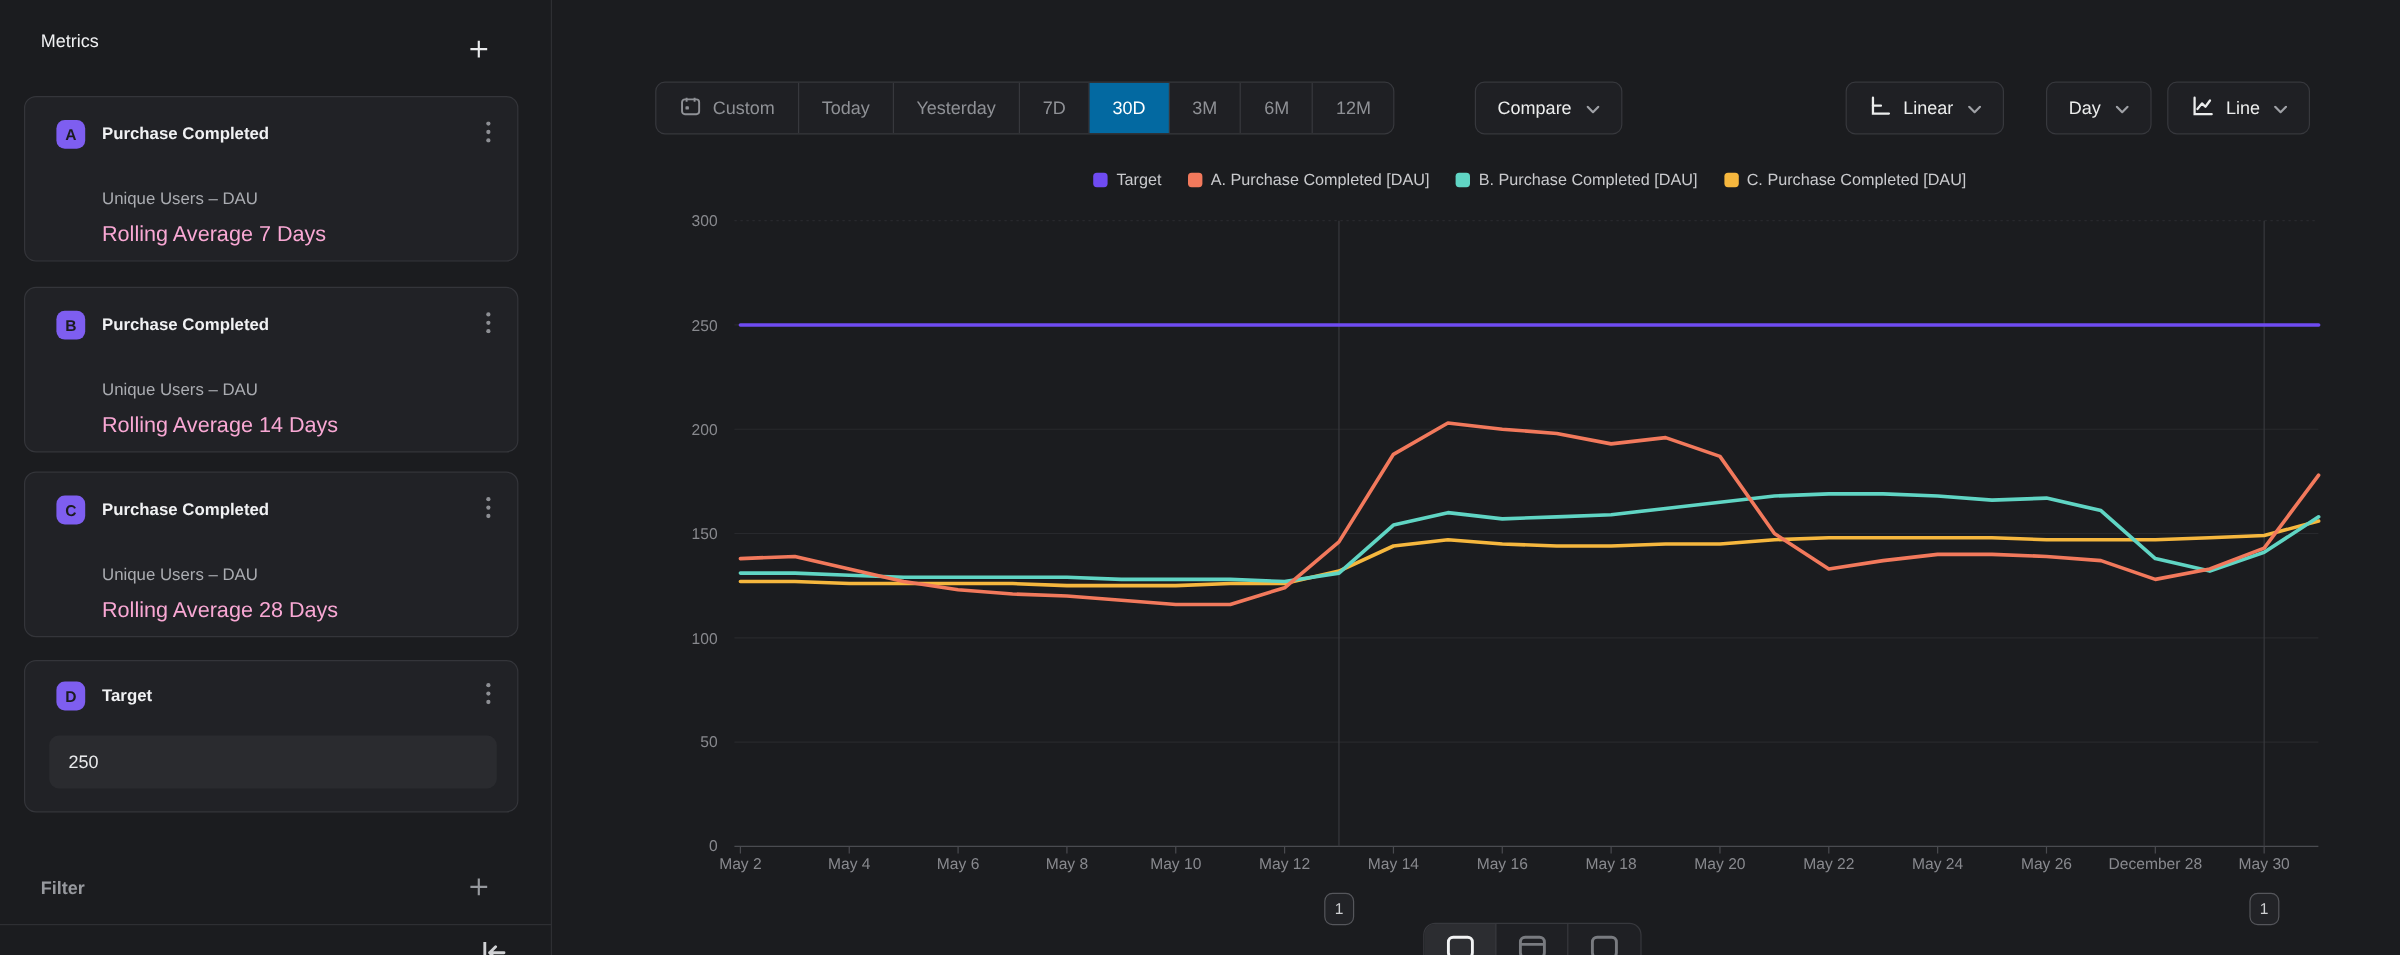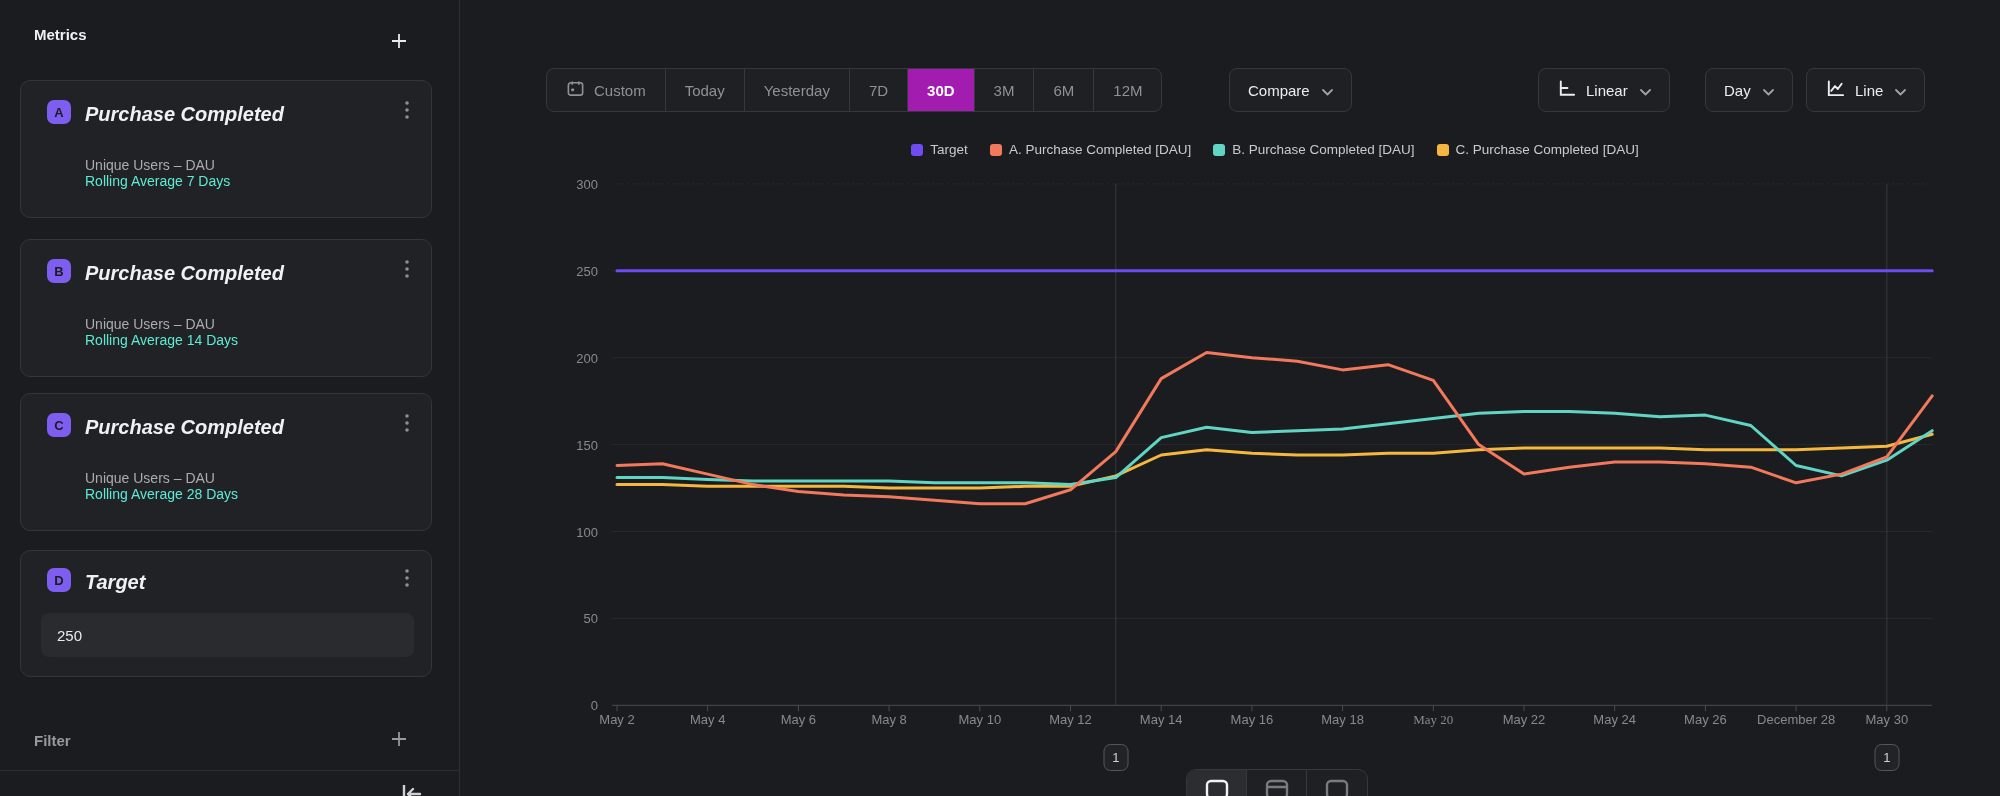--- a/index.html
+++ b/index.html
@@ -5,36 +5,36 @@
   * { margin:0; padding:0; box-sizing:border-box; }
   html,body { width:2000px; height:796px; overflow:hidden; }
   body {
     background:#1b1c1f;
     font-family:"Liberation Sans", sans-serif;
     color:#eceded;
     position:relative;
   }
   
   .sidebar { position:absolute; left:0; top:0; width:460px; height:796px; border-right:1px solid #2e2f33; }
-  .sidebar-header { position:absolute; left:34px; top:26px; font-size:15px; font-weight:700; color:#f0f1f3; }
+  .sidebar-header { position:absolute; left:34px; top:26px; font-size:15px; font-weight:400; color:#f0f1f3; }
   .icon-btn { position:absolute; width:26px; height:26px; display:flex; align-items:center; justify-content:center; cursor:pointer; border-radius:6px; }
   .metric-card { position:absolute; left:20px; width:412px; background:#212226; border:1px solid #34353a; border-radius:10px; }
   .badge { position:absolute; left:26px; top:19px; width:24px; height:24px; border-radius:7px; background:#7e5ef0; color:#1b1c1f; font-size:13px; font-weight:700; display:flex; align-items:center; justify-content:center; }
-  .card-title { position:absolute; left:64px; top:22px; font-size:20px; font-weight:700; color:#f0f1f3;font-style:italic; }
+  .card-title { position:absolute; left:64px; top:22px; font-size:14px; font-weight:700; color:#f0f1f3; }
   .kebab { position:absolute; right:12px; top:18px; width:24px; height:26px; display:flex; align-items:center; justify-content:center; cursor:pointer; }
   .card-row1 { position:absolute; left:64px; top:76px; font-size:14px; color:#aaacb1; }
-  .card-row2 { position:absolute; left:64px; top:92px; font-size:14px; color:#5eead4; }
+  .card-row2 { position:absolute; left:64px; top:104px; font-size:18px; color:#f9a8d4; }
   .target-input { position:absolute; left:20px; top:62px; width:373px; height:44px; background:#2a2b2f; border:none; border-radius:8px; color:#e9eaec; font-size:15px; padding:0 16px; font-family:"Liberation Sans", sans-serif; outline:none; }
   .filter-label { position:absolute; left:34px; top:732px; font-size:15px; font-weight:700; color:#97999e; }
   .sidebar-footer-divider { position:absolute; left:0; top:770px; width:460px; border-top:1px solid #2e2f33; }
   
   .seg-group { position:absolute; left:546px; top:68px; height:44px; display:inline-flex; align-items:stretch; border:1px solid #37383d; border-radius:8px; background:#1f2024; overflow:hidden; }
   .seg { display:flex; align-items:center; justify-content:center; gap:9px; padding:0 19px; font-size:15px; color:#8f9196; border-right:1px solid #37383d; cursor:pointer; white-space:nowrap; }
   .seg:last-child { border-right:none; }
-  .seg.selected { background:#a21caf; color:#ffffff; font-weight:700; }
+  .seg.selected { background:#0369a1; color:#ffffff; font-weight:400; }
   .btn { position:absolute; top:68px; height:44px; display:inline-flex; align-items:center; gap:10px; padding:0 18px; border:1px solid #37383d; border-radius:8px; background:#1f2024; font-size:15px; font-weight:400; color:#eceded; cursor:pointer; white-space:nowrap; }
   .chev { margin-left:2px; }
   
   #legend { position:absolute; left:580px; top:142px; width:1390px; display:flex; justify-content:center; align-items:center; gap:22px; }
   .legend-item { display:flex; align-items:center; gap:7px; cursor:pointer; }
   .legend-swatch { width:12px; height:12px; border-radius:3px; }
   .legend-label { font-size:13.5px; color:#c9cacd; }
   #chart-svg { position:absolute; left:580px; top:175px; }
   .y-label { position:absolute; left:598px; transform:translate(-100%,-50%); font-size:13px; color:#88898e; }
   .x-label { position:absolute; top:712px; transform:translateX(-50%); font-size:13px; color:#88898e; }
@@ -281,21 +281,21 @@
     <div class="y-label" style="top: 183.9px;">300</div>
     <div class="x-label" style="left: 617px;">May 2</div>
     <div class="x-label" style="left: 707.7px;">May 4</div>
     <div class="x-label" style="left: 798.4px;">May 6</div>
     <div class="x-label" style="left: 889.1px;">May 8</div>
     <div class="x-label" style="left: 979.8px;">May 10</div>
     <div class="x-label" style="left: 1070.5px;">May 12</div>
     <div class="x-label" style="left: 1161.2px;">May 14</div>
     <div class="x-label" style="left: 1251.9px;">May 16</div>
     <div class="x-label" style="left: 1342.6px;">May 18</div>
-    <div class="x-label" style="left: 1433.3px; font-family: Liberation Serif, serif;">May 20</div>
+    <div class="x-label" style="left: 1433.3px;">May 20</div>
     <div class="x-label" style="left: 1524px;">May 22</div>
     <div class="x-label" style="left: 1614.7px;">May 24</div>
     <div class="x-label" style="left: 1705.4px;">May 26</div>
     <div class="x-label" style="left: 1796.1px;">December 28</div>
     <div class="x-label" style="left: 1886.8px;">May 30</div>
     <div class="anno-badge" style="left: 1115.85px;">1</div>
     <div class="anno-badge" style="left: 1886.8px;">1</div>
   </div>
 
 <div class="view-toggle">

